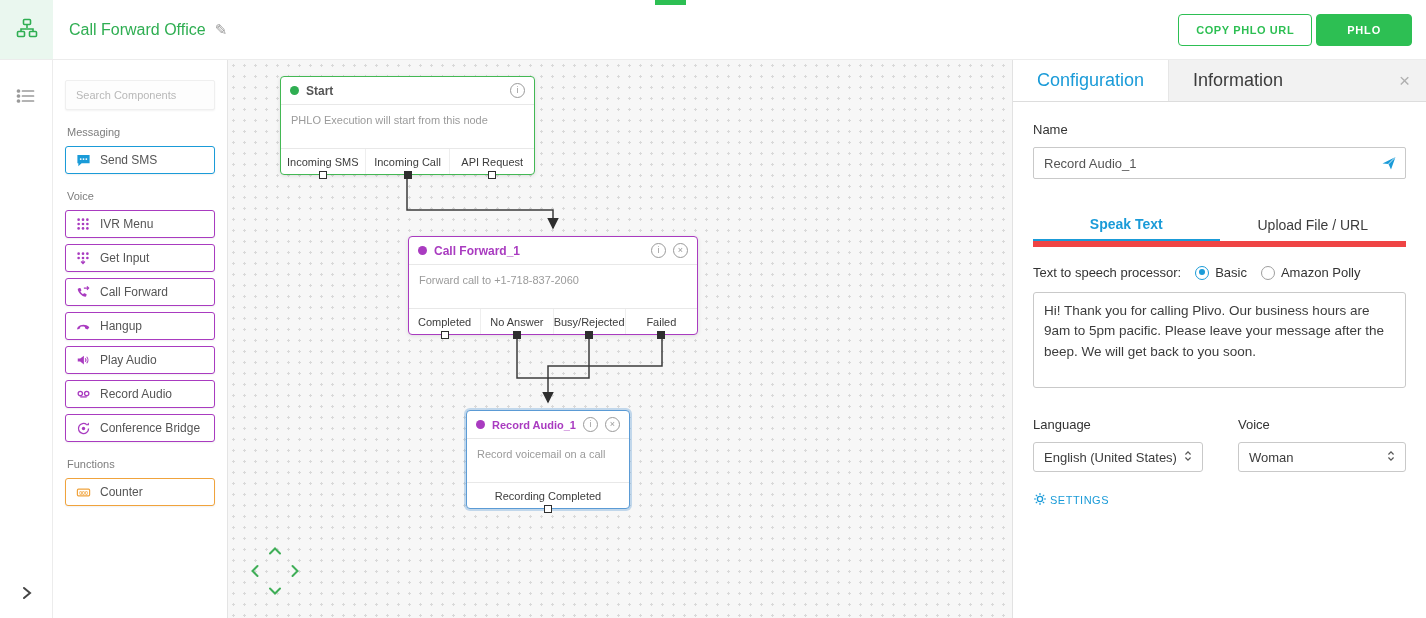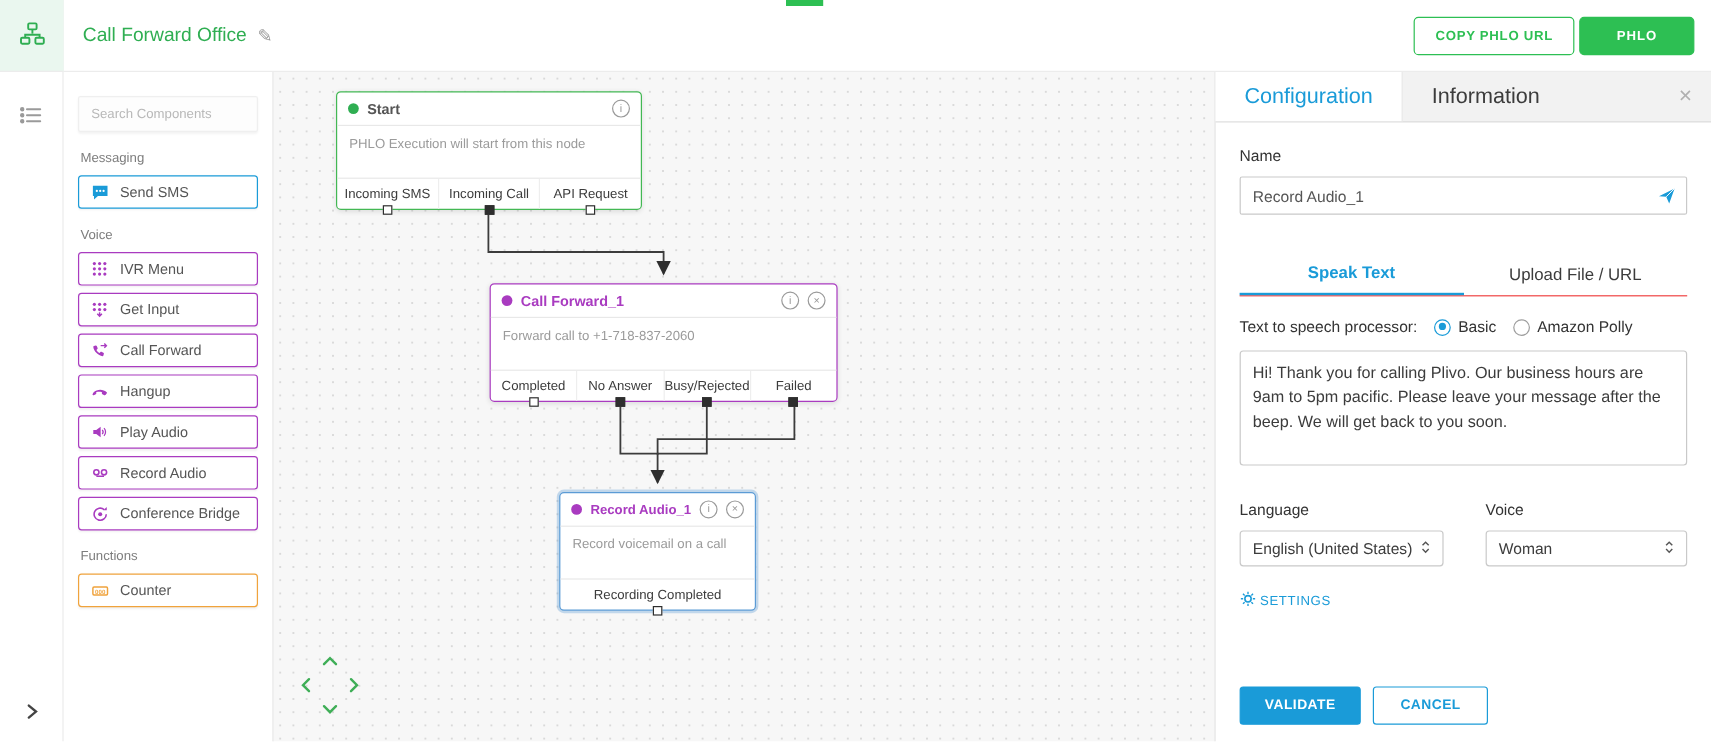--- a/index.html
+++ b/index.html
@@ -68,21 +68,21 @@
   .rightpanel{position:absolute;left:1012px;top:60px;width:414px;height:558px;background:#fff;border-left:1px solid #e2e2e2;z-index:4}
   .panel-tabs{height:42px;background:#f2f2f2;border-bottom:1px solid #ddd;display:flex;align-items:stretch}
   .ptab{display:flex;align-items:center;padding:0 24px;font-size:18px;color:#3c3c3c;cursor:pointer}
   .ptab.active{background:#fff;color:#1a9bd8;border-right:1px solid #e6e6e6}
   .panel-close{margin-left:auto;align-self:center;margin-right:16px;color:#b0b0b0;font-size:19px;cursor:pointer;line-height:1}
   .panel-body{position:relative;padding:20px 20px 0 20px;height:516px}
   .field-label{display:block;font-size:13px;color:#333;margin-bottom:10px}
   .name-wrap{position:relative}
   .name-input{width:100%;height:32px;border:1px solid #c9c9c9;border-radius:2px;padding:0 34px 0 10px;font-size:13px;color:#555;outline:none;font-family:inherit}
   .var-icon{position:absolute;right:9px;top:8px;cursor:pointer}
-  .speak-tabs{display:flex;margin-top:30px;border-bottom:1px solid #ef4444;height:38px}
+  .speak-tabs{display:flex;margin-top:30px;border-bottom:6px solid #ef4444;height:38px}
   .stab{flex:1;display:flex;align-items:center;justify-content:center;font-size:14px;color:#3c3c3c;cursor:pointer}
   .stab.active{color:#1a9bd8;font-weight:bold;border-bottom:2px solid #1a9bd8}
   .tts-row{display:flex;align-items:center;margin-top:18px;gap:14px}
   .tts-label{font-size:13px;color:#333}
   .radio-opt{display:flex;align-items:center;gap:6px;font-size:13px;color:#333;cursor:pointer}
   .radio{width:14px;height:14px;border:1.5px solid #9e9e9e;border-radius:50%;position:relative;flex:0 0 14px}
   .radio.checked{border-color:#1a9bd8}
   .radio.checked::after{content:"";position:absolute;left:2.5px;top:2.5px;width:6px;height:6px;border-radius:50%;background:#1a9bd8}
   .speech-text{width:100%;height:96px;margin-top:12px;border:1px solid #c9c9c9;border-radius:3px;padding:8px 10px;font-size:13.5px;color:#3c3c3c;line-height:1.5;resize:none;outline:none;font-family:"Liberation Sans",sans-serif}
   .selects-row{display:flex;justify-content:space-between;margin-top:26px}
@@ -415,18 +415,14 @@
     </div>
 
     <div class="settings-link">
       <span><svg width="14" height="14" viewBox="0 0 16 16">
             <circle cx="8" cy="8" r="3" fill="none" stroke="#1a9bd8" stroke-width="1.5"></circle>
             <path d="M8 1.2v2.2M8 12.6v2.2M1.2 8h2.2M12.6 8h2.2M3.2 3.2l1.6 1.6M11.2 11.2l1.6 1.6M12.8 3.2l-1.6 1.6M4.8 11.2l-1.6 1.6" stroke="#1a9bd8" stroke-width="1.3"></path>
           </svg></span>
       <span>SETTINGS</span>
     </div>
 
-    <div class="panel-actions">
-      <button class="validate-btn">VALIDATE</button>
-      <button class="cancel-btn">CANCEL</button>
-    </div>
   </div>
 </aside>
 
 </body></html>

